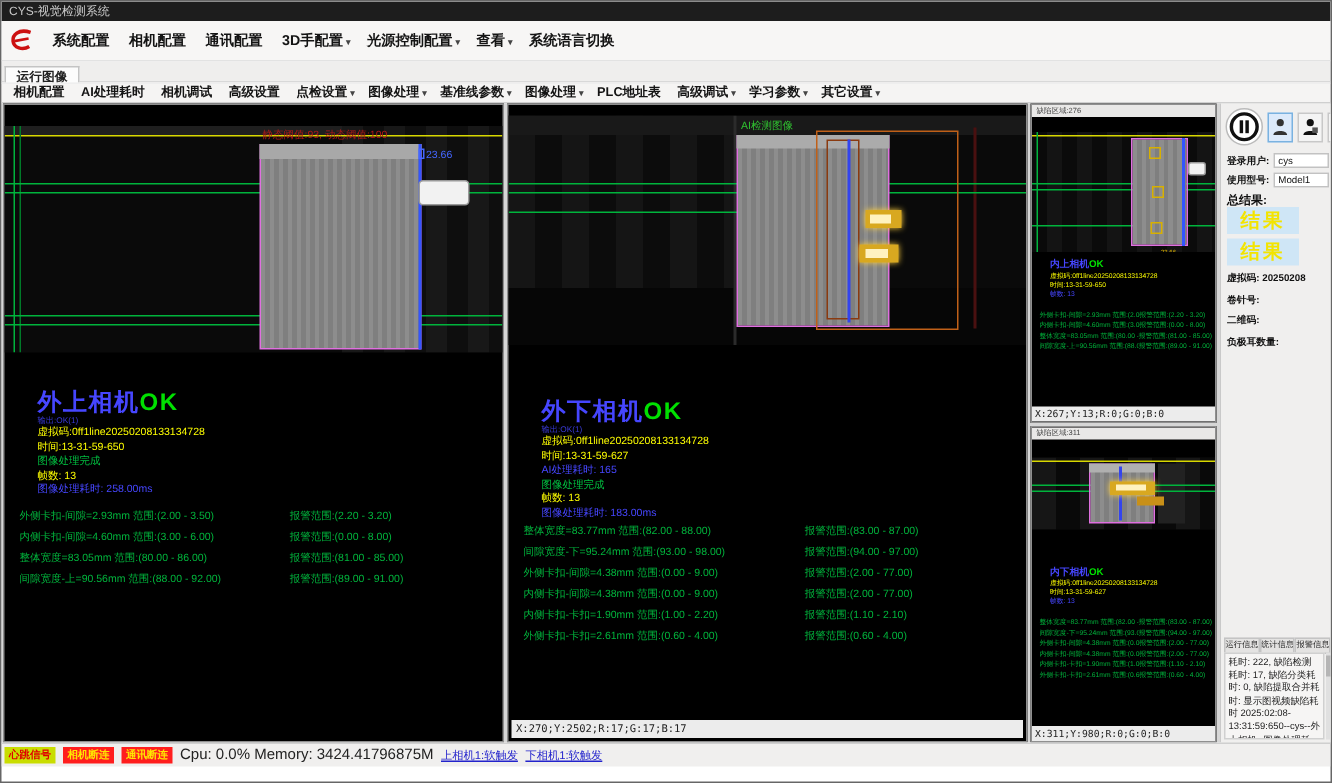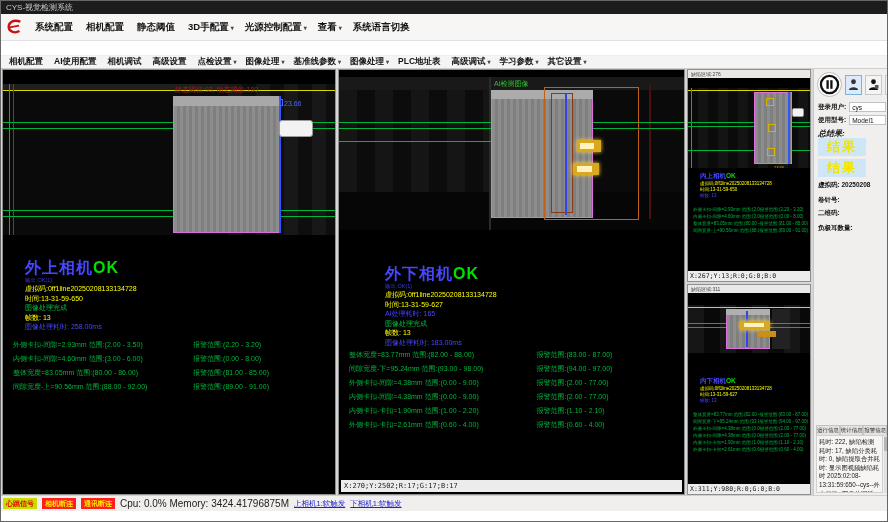--- a/index.html
+++ b/index.html
@@ -120,33 +120,36 @@
   <div class="menubar">
     <span class="logo">
       <svg width="18" height="18" viewBox="0 0 20 20">
         <path d="M16 4 C7 1 2.5 6 3 10.5 C3.5 15.5 10 17.5 15 14.5" stroke="#cc1111" fill="none" stroke-width="2.6"></path>
         <path d="M4 10.5 L14.5 8.5" stroke="#cc1111" fill="none" stroke-width="2"></path>
       </svg>
     </span>
     <span style="display:flex;gap:11px;">
         <span class="menu-item"><span>系统配置</span><span class="arrow"></span></span>
         <span class="menu-item"><span>相机配置</span><span class="arrow"></span></span>
-        <span class="menu-item"><span>静态阈值</span><span class="arrow"></span></span>
+        <span class="menu-item"><span>通讯配置</span><span class="arrow"></span></span>
         <span class="menu-item"><span>3D手配置</span><span class="arrow">▾</span></span>
         <span class="menu-item"><span>光源控制配置</span><span class="arrow">▾</span></span>
         <span class="menu-item"><span>查看</span><span class="arrow">▾</span></span>
         <span class="menu-item"><span>系统语言切换</span><span class="arrow"></span></span>
       </span>
   </div>
 
+  <div class="tabrow">
+    <span class="tab-active">运行图像</span>
+  </div>
 
   <div class="toolbar">
     <span style="display:flex;gap:9px;">
         <span class="tb-item"><span>相机配置</span><span class="arrow"></span></span>
-        <span class="tb-item"><span>AI使用配置</span><span class="arrow"></span></span>
+        <span class="tb-item"><span>AI处理耗时</span><span class="arrow"></span></span>
         <span class="tb-item"><span>相机调试</span><span class="arrow"></span></span>
         <span class="tb-item"><span>高级设置</span><span class="arrow"></span></span>
         <span class="tb-item"><span>点检设置</span><span class="arrow">▾</span></span>
         <span class="tb-item"><span>图像处理</span><span class="arrow">▾</span></span>
         <span class="tb-item"><span>基准线参数</span><span class="arrow">▾</span></span>
         <span class="tb-item"><span>图像处理</span><span class="arrow">▾</span></span>
         <span class="tb-item"><span>PLC地址表</span><span class="arrow"></span></span>
         <span class="tb-item"><span>高级调试</span><span class="arrow">▾</span></span>
         <span class="tb-item"><span>学习参数</span><span class="arrow">▾</span></span>
         <span class="tb-item"><span>其它设置</span><span class="arrow">▾</span></span>
@@ -218,21 +221,21 @@
         <div class="abs" style="left:152px;top:13px;width:102px;height:9px;background:#ababab;"></div>
         <div class="abs" style="left:205px;top:10px;width:95px;height:133px;border:1px solid #c06018;"></div>
         <div class="abs" style="left:212px;top:16px;width:22px;height:120px;border:1px solid #8a3a10;"></div>
         <div class="abs" style="left:226px;top:16px;width:2px;height:122px;background:#3344ee;"></div>
         <div class="abs" style="left:238px;top:63px;width:24px;height:12px;background:#d8a820;box-shadow:0 0 4px #ffd040;"></div>
         <div class="abs" style="left:241px;top:66px;width:14px;height:6px;background:#fff2c0;"></div>
         <div class="abs" style="left:234px;top:86px;width:26px;height:12px;background:#d8a820;box-shadow:0 0 4px #ffd040;"></div>
         <div class="abs" style="left:238px;top:89px;width:15px;height:6px;background:#fff2c0;"></div>
         <div class="abs" style="left:155px;top:2px;color:#30c030;font-size:7px;">AI检测图像</div>
       </div>
-      <div class="cam-info" style="left:22px;top:194px;margin-left:24px;">
+      <div class="cam-info" style="left:22px;top:194px;">
         <div class="ct"><span class="blue">外下相机</span><span class="ok">OK</span></div>
         <div class="sub-blue">输出:OK(1)</div>
         <div class="ln yellow">虚拟码:0ff1line20250208133134728</div>
         <div class="ln yellow">时间:13-31-59-627</div>
         <div class="ln blue">AI处理耗时: 165</div>
         <div class="ln green">图像处理完成</div>
         <div class="ln yellow">帧数: 13</div>
         <div class="ln blue">图像处理耗时: 183.00ms</div>
       </div>
       <div class="meas" style="top:278px;">
@@ -390,21 +393,21 @@
 
       <div class="rp-row" style="top:33px;">
         <span class="rp-lab">登录用户:</span>
         <span class="rp-val">cys</span>
       </div>
       <div class="rp-row" style="top:46px;">
         <span class="rp-lab">使用型号:</span>
         <span class="rp-val">Model1</span>
       </div>
       <div class="rp-row" style="top:59px;">
-        <span class="rp-lab" style="font-size:8px;font-style:italic;">总结果:</span>
+        <span class="rp-lab" style="font-size:8px;">总结果:</span>
       </div>
       <div class="res-block" style="top:69px;">结果</div>
       <div class="res-block" style="top:90px;">结果</div>
       <div class="rp-row" style="top:112px;">
           <span class="rp-lab">虚拟码: 20250208</span>
         </div>
       <div class="rp-row" style="top:127px;">
           <span class="rp-lab">卷针号:</span>
         </div>
       <div class="rp-row" style="top:140px;">

